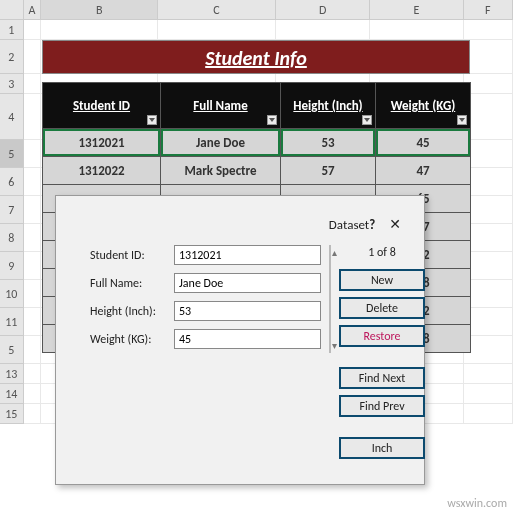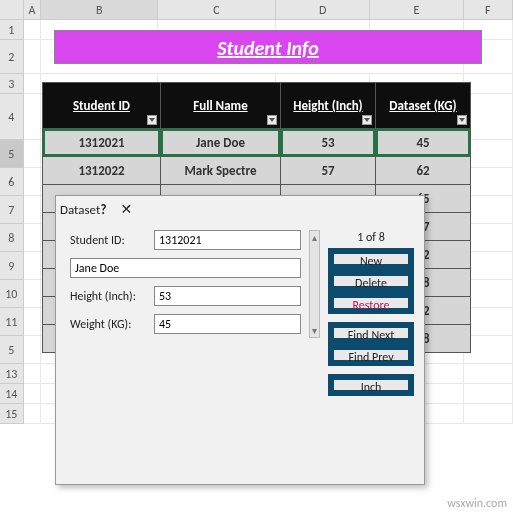--- a/index.html
+++ b/index.html
@@ -5,46 +5,46 @@
 * { box-sizing: border-box; margin: 0; padding: 0; font-family: Calibri, Arial, sans-serif; }
 body { background: #fff; width: 513px; height: 518px; overflow: hidden; position: relative; font-size: 13px; }
 .sheet { position: relative; }
 .colhdr { display: flex; background: #e6e6e6; border-bottom: 1px solid #ccc; height: 20px; }
 .colhdr div { border-right: 1px solid #ccc; text-align: center; line-height: 20px; font-size: 12px; color: #555; }
 .grid-row { display: flex; height: 20px; }
 .rowhdr { width: 24px; background: #e6e6e6; border-right: 1px solid #ccc; border-bottom: 1px solid #ccc; text-align: center; line-height: 20px; font-size: 12px; color: #555; }
 .cell { border-right: 1px solid #e8e8e8; border-bottom: 1px solid #e8e8e8; height: 100%; }
 .cA { width: 18px; } .cB { width: 118px; } .cC { width: 120px; } .cD { width: 95px; } .cE { width: 95px; } .cF { width: 50px; }
 
-.title-band { position:absolute; left:42px; top:30px; width:428px; height:34px; background:#d946ef; color:#fff; font-weight:bold; font-style:italic; text-decoration:underline; text-align:center; line-height:34px; font-size:20px; border:1px solid #888;margin-left:12px; }
+.title-band { position:absolute; left:42px; top:40px; width:428px; height:34px; background:#7f1d1d; color:#fff; font-weight:bold; font-style:italic; text-decoration:underline; text-align:center; line-height:34px; font-size:20px; border:1px solid #888; }
 
 .tbl { position:absolute; left:42px; top:82px; border-collapse:collapse; }
 .tbl th, .tbl td { border:1px solid #555; text-align:center; font-size:13px; }
 .tbl th { background:#0e0e0e; color:#fff; font-weight:bold; text-decoration:underline; padding:4px 7px; height:46px; position:relative; }
 .tbl td { background:#d6d6d6; font-weight:bold; color:#333; height:28px; }
 .tbl tr.sel td { box-shadow: inset 0 0 0 2px #1a7a3e; }
 .fbtn { display:inline-block; width:10px; height:10px; border:1px solid #999; background:#ececec; position:absolute; right:3px; bottom:3px; }
 .fbtn::after{content:"";position:absolute;left:1px;top:2px;border-left:3px solid transparent;border-right:3px solid transparent;border-top:4px solid #555;}
 
 .dialog { position:absolute; left:55px; top:195px; width:370px; height:290px; background:#f1f1f1; border:1px solid #999; box-shadow:3px 3px 6px rgba(0,0,0,0.25); }
-.dlg-title { height:28px; line-height:28px; padding:0 4px; font-size:13px; color:#222; display:flex; justify-content:flex-start; align-items:center; }
+.dlg-title { height:28px; line-height:28px; padding:0 23px; font-size:13px; color:#222; display:flex; justify-content:flex-end; align-items:center;margin-top:15px; }
 .dlg-title .r { display:flex; gap:14px; align-items:center; }
 .dlg-title .q { font-weight:bold; }
 .dlg-title .x { font-size:14px; }
 .dlg-body { display:flex; padding:6px 10px 10px 14px; gap:8px; }
 .fields { flex:1; }
 .frow { display:flex; align-items:center; margin-bottom:8px; gap:6px; }
-.flab { width:78px; font-size:12px; color:#222; }
+.flab { width:78px; font-size:12px; color:#222;margin-left:20px; }
 .finp { flex:1; height:20px; border:1px solid #888; background:#fff; padding:1px 4px; font-size:12px; }
 .sb { width:16px; height:108px; background:#e4e4e4; border:1px solid #bbb; position:relative; }
 .sb::before{content:"▴";position:absolute;top:0;left:2px;font-size:10px;color:#777;}
 .sb::after{content:"▾";position:absolute;bottom:0;left:2px;font-size:10px;color:#777;}
-.btns { width:90px; display:flex; flex-direction:column; align-items:center; }
+.btns { width:90px; display:flex; flex-direction:column; gap:6px; align-items:center; }
 .cnt { font-size:12px; color:#222; margin-bottom:4px; width:100%; text-align:center; }
-.btn { width:86px; height:22px; background:#e9e9e9; border:6px solid #0c4a6e; font-size:12px; color:#222; cursor:pointer; }
+.btn { width:86px; height:22px; background:#e9e9e9; border:2px solid #0c4a6e; font-size:12px; color:#222; cursor:pointer; }
 .btn.dis { color:#be185d; }
 .gap { height:8px; }
 
 .wm { position:absolute; right:6px; bottom:8px; font-size:12px; color:#aaa; }
 
 .rowhdr.sel { background:#c9c9c9; }
 .colhdr div.hl { background:#d9d9d9; }
 </style>
 </head>
 <body>
@@ -168,33 +168,33 @@
 </div>
 
 <div class="title-band">Student Info</div>
 
 <table class="tbl">
   <tbody>
       <tr>
     <th style="width:118px"><span>Student ID</span><span class="fbtn"></span></th>
     <th style="width:120px"><span>Full Name</span><span class="fbtn"></span></th>
     <th style="width:95px"><span>Height (Inch)</span><span class="fbtn"></span></th>
-    <th style="width:95px"><span>Dataset (KG)</span><span class="fbtn"></span></th>
+    <th style="width:95px"><span>Weight (KG)</span><span class="fbtn"></span></th>
   </tr>
   <tr class="sel">
     <td>1312021</td>
         <td>Jane Doe</td>
         <td>53</td>
         <td>45</td>
   </tr>
   <tr>
     <td>1312022</td>
         <td>Mark Spectre</td>
         <td>57</td>
-        <td>62</td>
+        <td>47</td>
   </tr>
   <tr>
         <td></td>
         <td></td>
         <td></td>
         <td>65</td>
       </tr>
   <tr>
         <td></td>
         <td></td>
@@ -236,20 +236,21 @@
       <span class="x">✕</span>
     </span>
   </div>
   <div class="dlg-body">
     <div class="fields">
       <div class="frow">
         <div class="flab">Student ID:</div>
         <input class="finp" value="1312021" style="">
       </div>
       <div class="frow">
+        <div class="flab">Full Name:</div>
         <input class="finp" value="Jane Doe" style="">
       </div>
       <div class="frow">
         <div class="flab">Height (Inch):</div>
         <input class="finp" value="53" style="">
       </div>
       <div class="frow">
         <div class="flab">Weight (KG):</div>
         <input class="finp" value="45" style="">
       </div>

